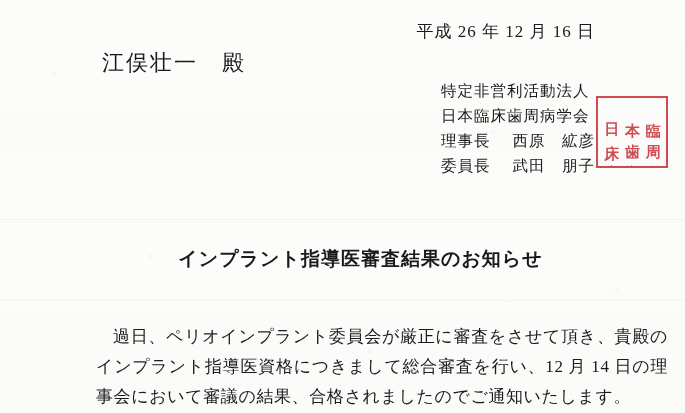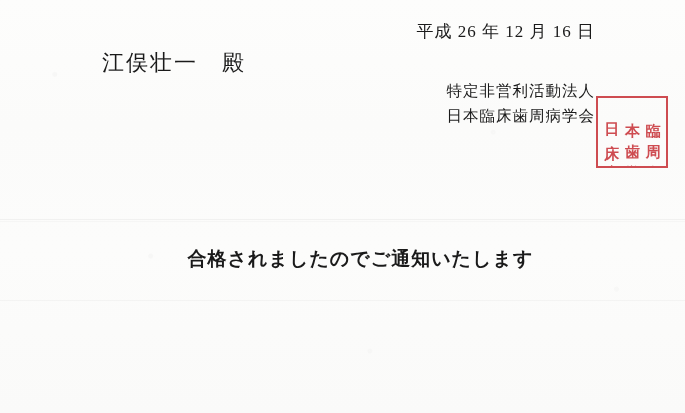--- a/index.html
+++ b/index.html
@@ -160,32 +160,37 @@
 
   <div class="date-line">平成 26 年 12 月 16 日</div>
 
   <div class="addressee">
     <span>江俣壮一</span><span class="honorific">殿</span>
   </div>
 
   <div class="sender-block">
     <div class="sender-line">特定非営利活動法人</div>
     <div class="sender-line">日本臨床歯周病学会</div>
+    <div class="sender-line"><span>理事長</span><span class="gap"></span><span>西原　絋彦</span></div>
+    <div class="sender-line"><span>委員長</span><span class="gap"></span><span>武田　朋子</span></div>
   </div>
 
   <div class="seal">
     <div class="seal-inner">
       <span class="seal-ch">日</span>
       <span class="seal-ch">本</span>
       <span class="seal-ch">臨</span>
       <span class="seal-ch">床</span>
       <span class="seal-ch">歯</span>
       <span class="seal-ch">周</span>
       <span class="seal-ch">病</span>
       <span class="seal-ch">学</span>
       <span class="seal-ch">会</span>
     </div>
   </div>
 
-  <div class="doc-title">合格されましたのでご通知いたします</div>
+  <div class="doc-title">インプラント指導医審査結果のお知らせ</div>
 
+  <div class="body-text">
+    <p>過日、ペリオインプラント委員会が厳正に審査をさせて頂き、貴殿のインプラント指導医資格につきまして総合審査を行い、12 月 14 日の理事会において審議の結果、合格されましたのでご通知いたします。</p>
+  </div>
 
 </div>
 
 </body></html>

